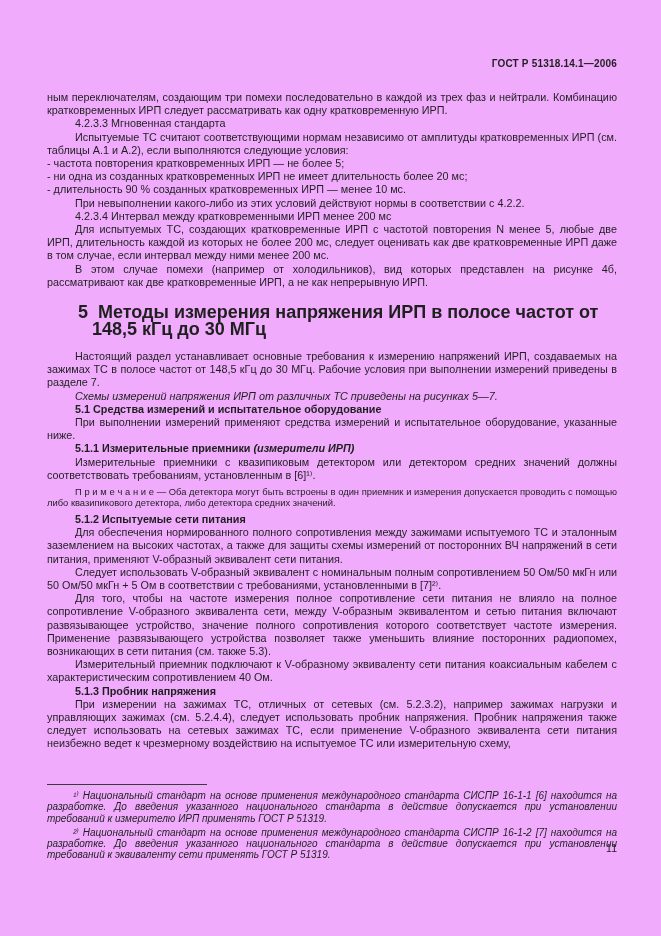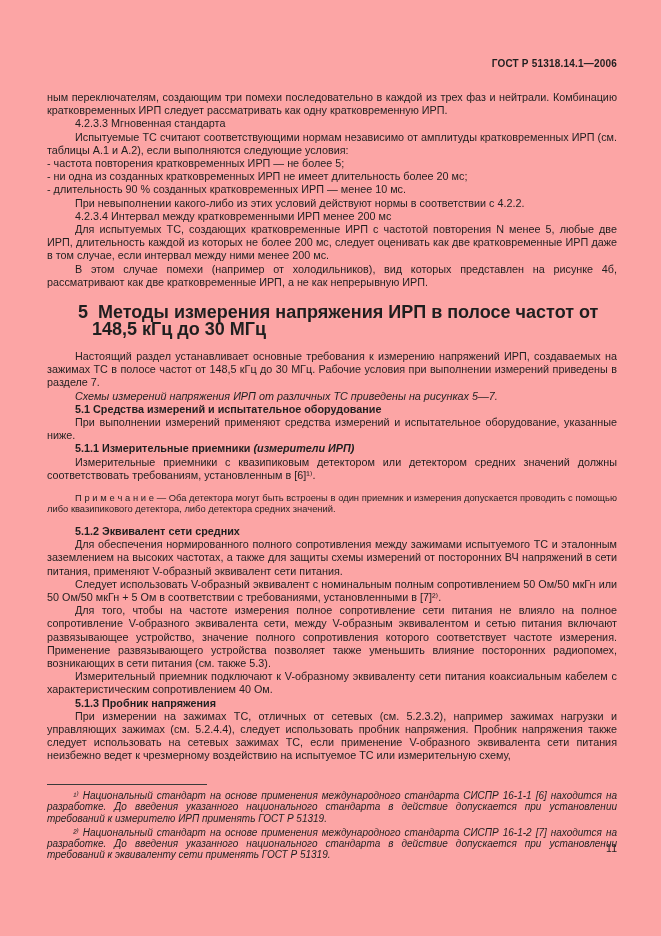--- a/index.html
+++ b/index.html
@@ -1,20 +1,20 @@
 <!DOCTYPE html>
 <html lang="ru"><head>
 <meta charset="utf-8">
 <style>
   * { margin:0; padding:0; box-sizing:border-box; }
   html,body { background:#ffffff; }
   .page {
     position:relative;
     width:661px; height:936px;
-    background:#fca5a5;
+    background:#f0abfc;
     color:#1f1f1f;
     font-family:"Liberation Sans","DejaVu Sans",sans-serif;
     overflow:hidden;
     margin:0 auto;
   }
   .content {
     position:absolute;
     left:47px; right:44px; top:58px;
   }
   .doc-header {
@@ -41,21 +41,21 @@
     text-indent:-14px;
     margin:15px 0 12px 0;
     white-space:pre-wrap;
     text-align:left;
   }
   p.note {
     font-size:9.4px;
     line-height:11.4px;
     text-align:justify;
     text-indent:28px;
-    margin:10px 0;
+    margin:4px 0;
   }
   .footnotes {
     position:absolute;
     left:47px; right:44px; top:784px;
   }
   .fn-rule {
     width:160px;
     border-top:1px solid #3a3a3a;
     margin-bottom:5px;
   }
@@ -94,21 +94,21 @@
 
     <h2 class="section-title">5  Методы измерения напряжения ИРП в полосе частот от 148,5 кГц до 30 МГц</h2>
 
     <p class="body">Настоящий раздел устанавливает основные требования к измерению напряжений ИРП, создаваемых на зажимах ТС в полосе частот от 148,5 кГц до 30 МГц. Рабочие условия при выполнении измерений приведены в разделе 7.</p>
     <p class="body italic">Схемы измерений напряжения ИРП от различных ТС приведены на рисунках 5—7.</p>
     <p class="body bold">5.1 Средства измерений и испытательное оборудование</p>
     <p class="body">При выполнении измерений применяют средства измерений и испытательное оборудование, указанные ниже.</p>
     <p class="body bold"><span>5.1.1 Измерительные приемники</span> <span class="italic">(измерители ИРП)</span></p>
     <p class="body">Измерительные приемники с квазипиковым детектором или детектором средних значений должны соответствовать требованиям, установленным в [6]¹⁾.</p>
     <p class="note">П р и м е ч а н и е — Оба детектора могут быть встроены в один приемник и измерения допускается проводить с помощью либо квазипикового детектора, либо детектора средних значений.</p>
-    <p class="body bold">5.1.2 Эквивалент сети средних</p>
+    <p class="body bold">5.1.2 Испытуемые сети питания</p>
     <p class="body">Для обеспечения нормированного полного сопротивления между зажимами испытуемого ТС и эталонным заземлением на высоких частотах, а также для защиты схемы измерений от посторонних ВЧ напряжений в сети питания, применяют V-образный эквивалент сети питания.</p>
     <p class="body">Следует использовать V-образный эквивалент с номинальным полным сопротивлением 50 Ом/50 мкГн или 50 Ом/50 мкГн + 5 Ом в соответствии с требованиями, установленными в [7]²⁾.</p>
     <p class="body">Для того, чтобы на частоте измерения полное сопротивление сети питания не влияло на полное сопротивление V-образного эквивалента сети, между V-образным эквивалентом и сетью питания включают развязывающее устройство, значение полного сопротивления которого соответствует частоте измерения. Применение развязывающего устройства позволяет также уменьшить влияние посторонних радиопомех, возникающих в сети питания (см. также 5.3).</p>
     <p class="body">Измерительный приемник подключают к V-образному эквиваленту сети питания коаксиальным кабелем с характеристическим сопротивлением 40 Ом.</p>
     <p class="body bold">5.1.3 Пробник напряжения</p>
     <p class="body">При измерении на зажимах ТС, отличных от сетевых (см. 5.2.3.2), например зажимах нагрузки и управляющих зажимах (см. 5.2.4.4), следует использовать пробник напряжения. Пробник напряжения также следует использовать на сетевых зажимах ТС, если применение V-образного эквивалента сети питания неизбежно ведет к чрезмерному воздействию на испытуемое ТС или измерительную схему,</p>
   </div>
 
   <div class="footnotes">
     <div class="fn-rule"></div>

